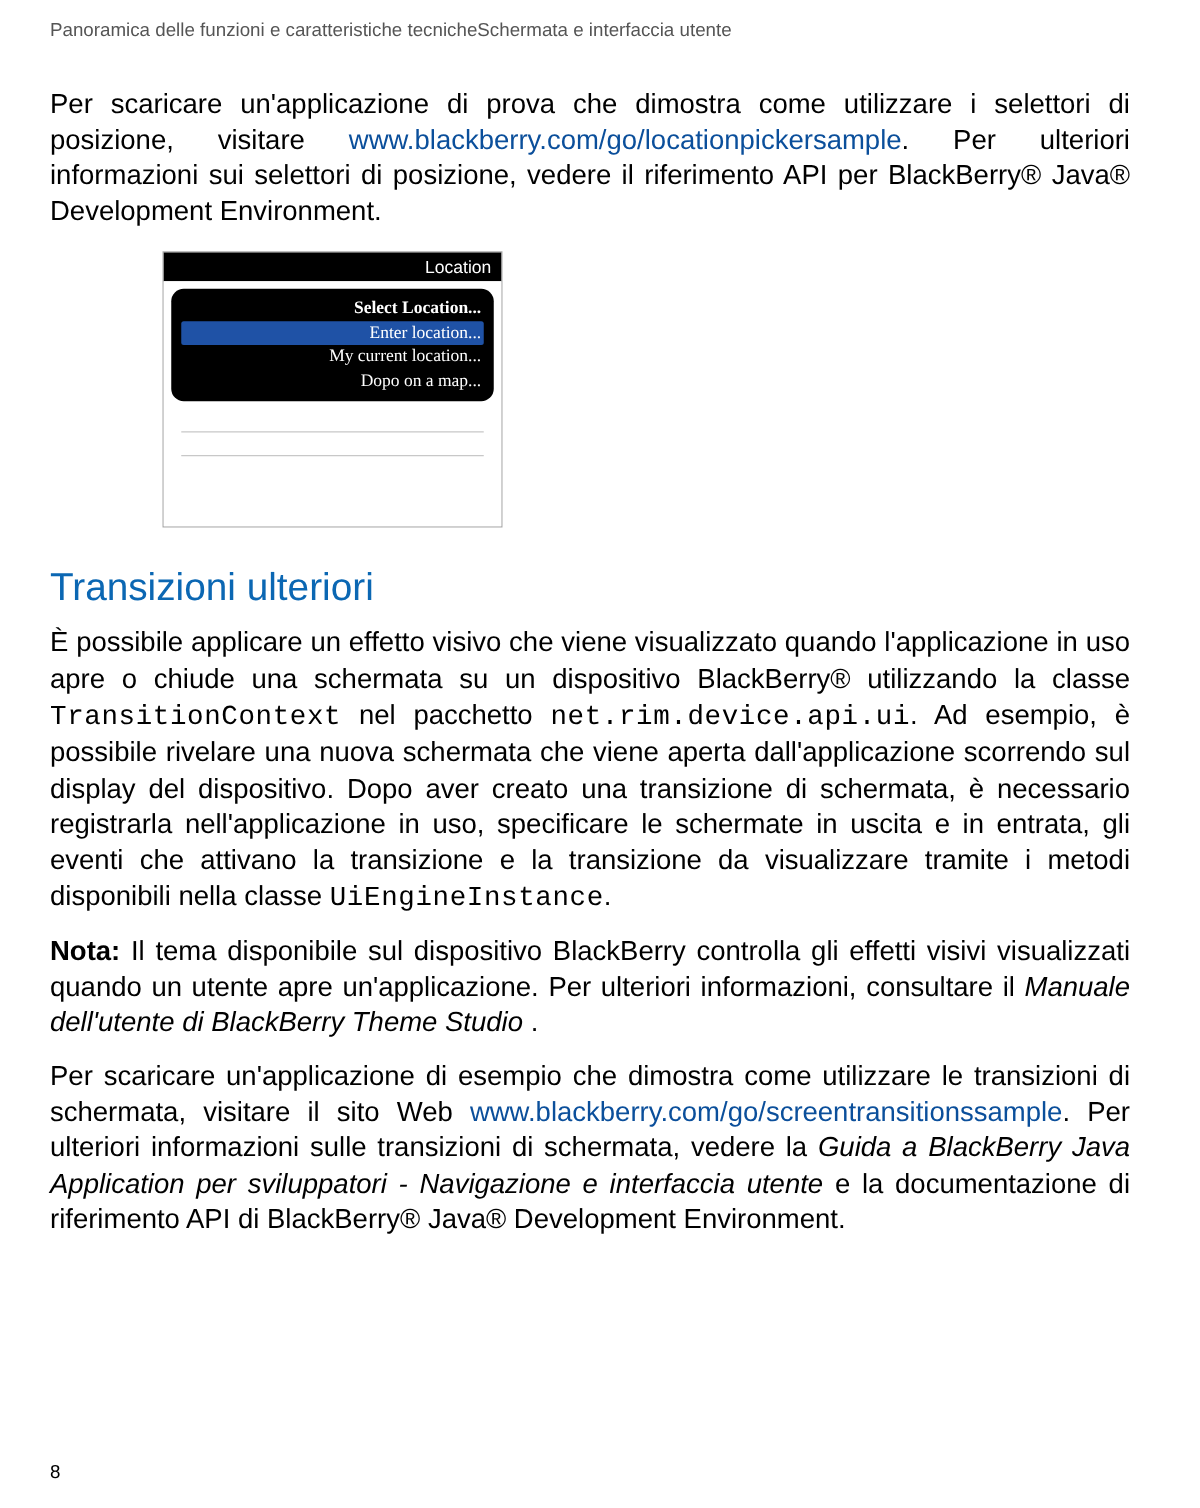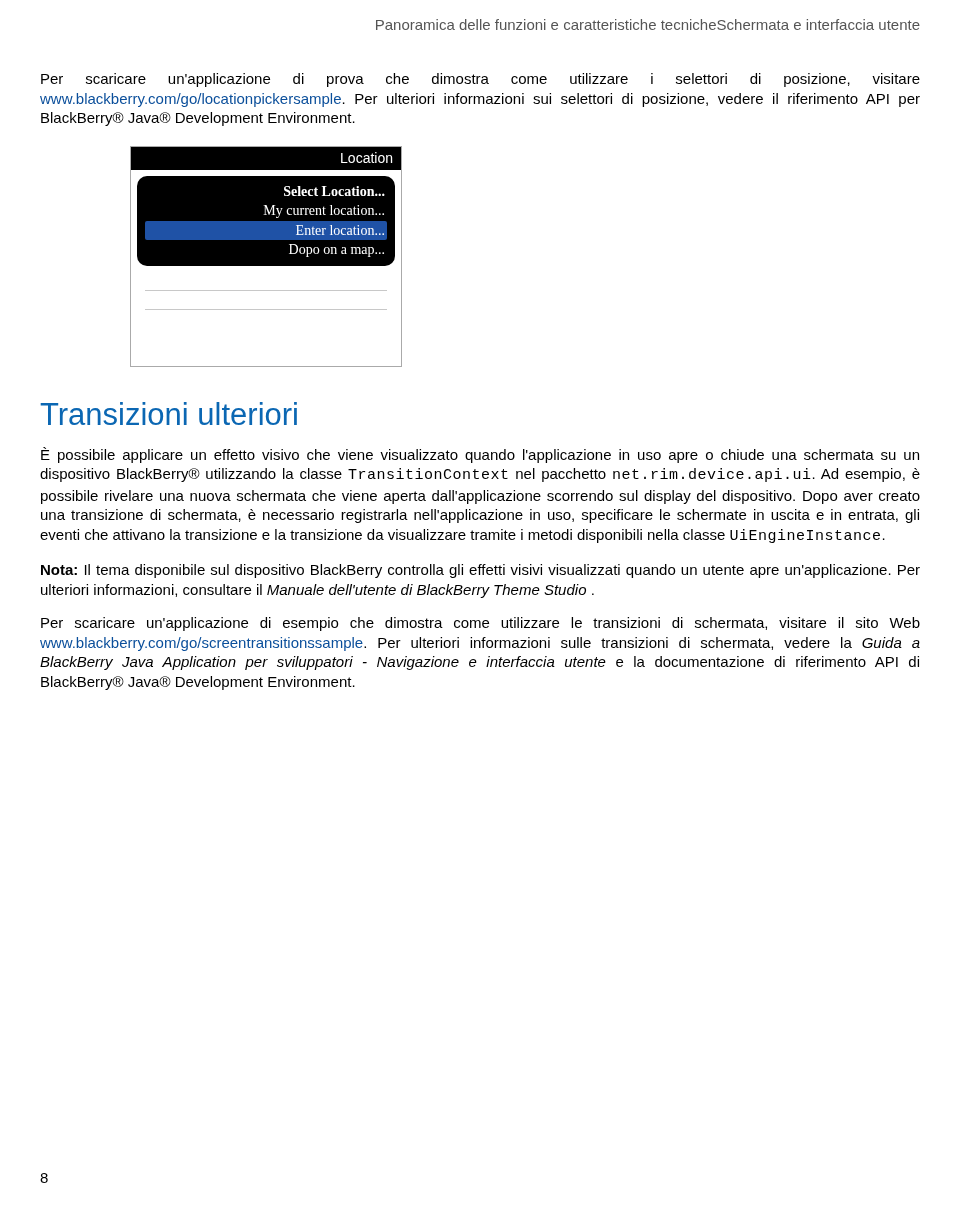--- a/index.html
+++ b/index.html
@@ -15,28 +15,28 @@
     position: relative;
   }
   .page {
     padding: 16px 40px 0 40px;
     box-sizing: border-box;
     height: 100%;
     position: relative;
   }
   .header-row {
     display: flex;
-    justify-content: flex-end;
+    justify-content: flex-start;
     color: #555;
     font-size: 15px;
     margin-bottom: 36px;
   }
   p {
-    margin: 0 0 6px 0;
-    font-size: 15px;
+    margin: 0 16px 6px 0;
+    font-size: 22px;
     line-height: 1.3;
     color: #000;
     text-align: justify;
   }
   a, .link {
     color: #0b4f9b;
     text-decoration: none;
     cursor: pointer;
   }
   .figure-wrap {
@@ -128,22 +128,22 @@
   <p>
     <span>Per scaricare un'applicazione di prova che dimostra come utilizzare i selettori di posizione, visitare </span><a class="link">www.blackberry.com/go/locationpickersample</a><span>. Per ulteriori informazioni sui selettori di posizione, vedere il riferimento API per BlackBerry® Java® Development Environment.</span>
   </p>
 
   <div class="figure-wrap">
     <div class="figure">
       <div class="fig-titlebar">Location</div>
       <div class="fig-body">
         <div class="popup">
           <div class="title">Select Location...</div>
+          <div class="item selected">Enter location...</div>
           <div class="item">My current location...</div>
-          <div class="item selected">Enter location...</div>
           <div class="item">Dopo on a map...</div>
         </div>
         <div class="fig-gap"></div>
         <div class="fig-lines">
           <div class="fig-line"></div>
           <div class="fig-line"></div>
         </div>
       </div>
     </div>
   </div>

